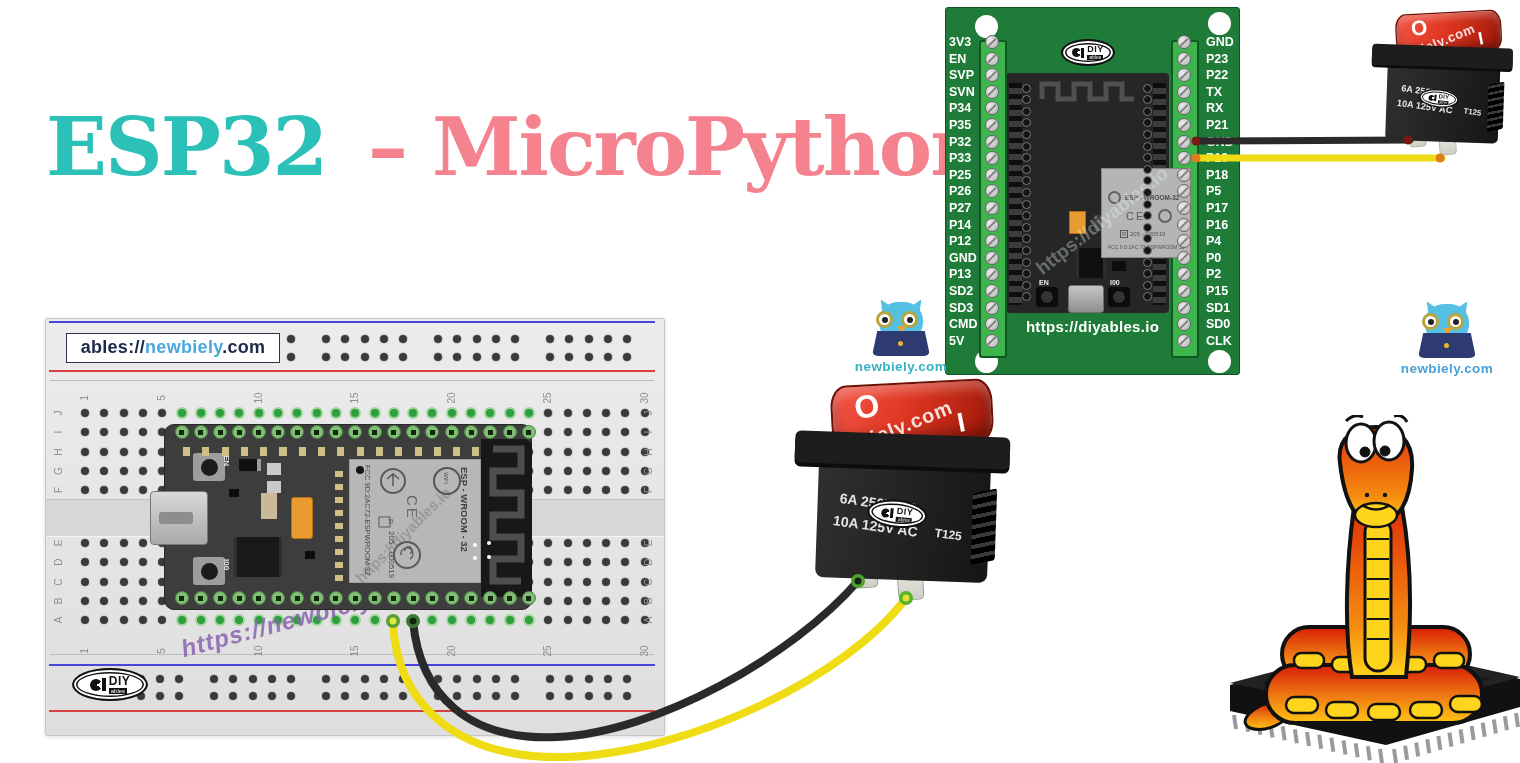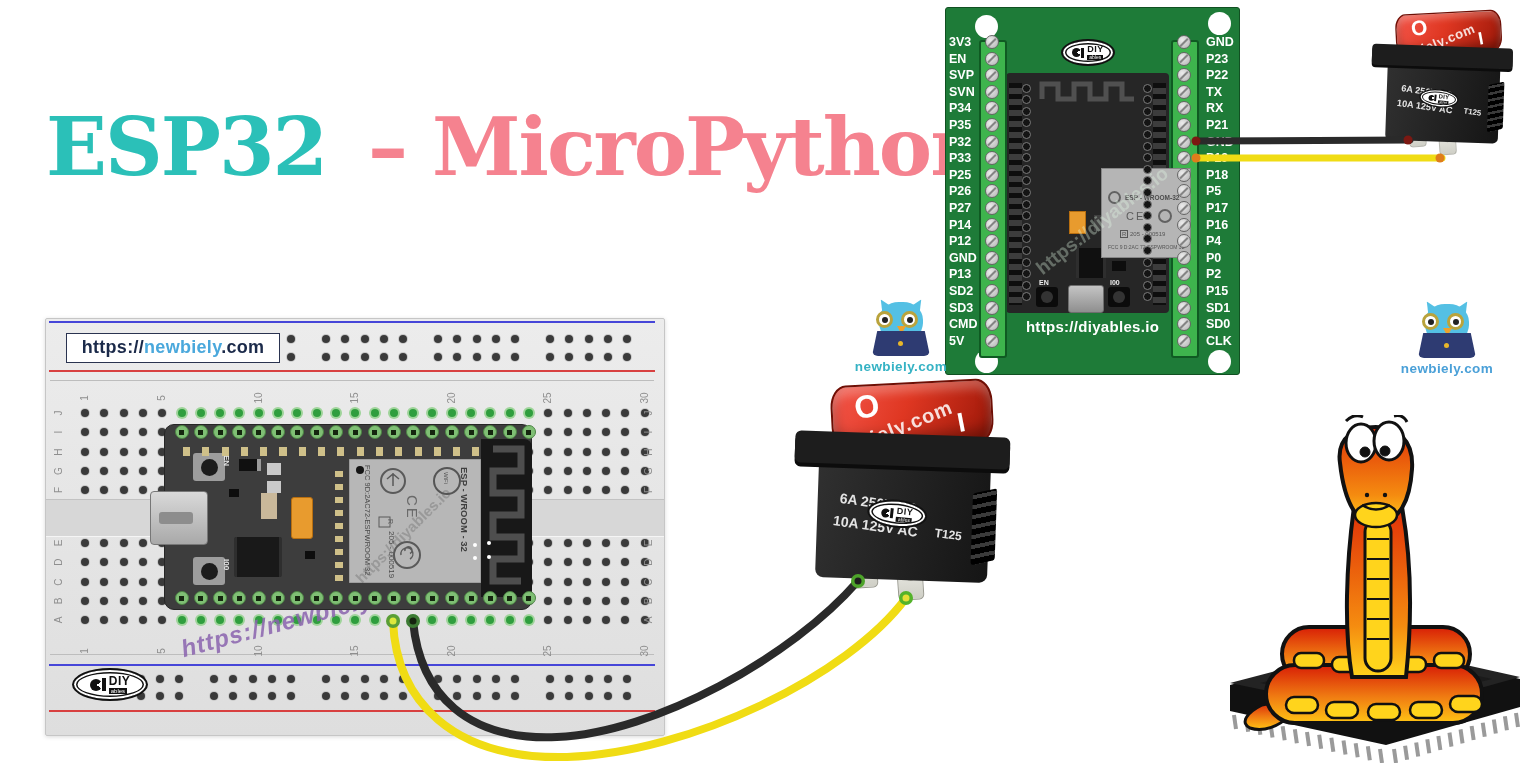--- a/index.html
+++ b/index.html
@@ -181,21 +181,21 @@
   <div class="breadboard"></div>
   <div class="bb-line" style="top:321px;background:#4646d8;"></div>
   <div class="bb-line" style="top:370px;background:#d84040;"></div>
   <div class="bb-sep" style="top:380px;"></div>
   <div class="bb-channel"></div>
   <div class="bb-sep" style="top:654px;"></div>
   <div class="bb-line" style="top:664px;background:#4646d8;"></div>
   <div class="bb-line" style="top:710px;background:#d84040;"></div>
 
   <div class="bb-url">
-    <span class="u1">https://</span><span class="u2">newbiely</span><span class="u3">.com</span>
+    <span class="u1">ables://</span><span class="u2">newbiely</span><span class="u3">.com</span>
   </div>
 
   <div class="bb-watermark">https://newbiely.com</div>
 
   <div class="diy" style="left:72px;top:668px;width:76px;height:33px;">
     <div class="diy-g1"></div>
     <div class="diy-g2"></div>
     <div class="diy-txt">
       <span class="diy-name">DIY</span>
       <span class="diy-sub">ables</span>

